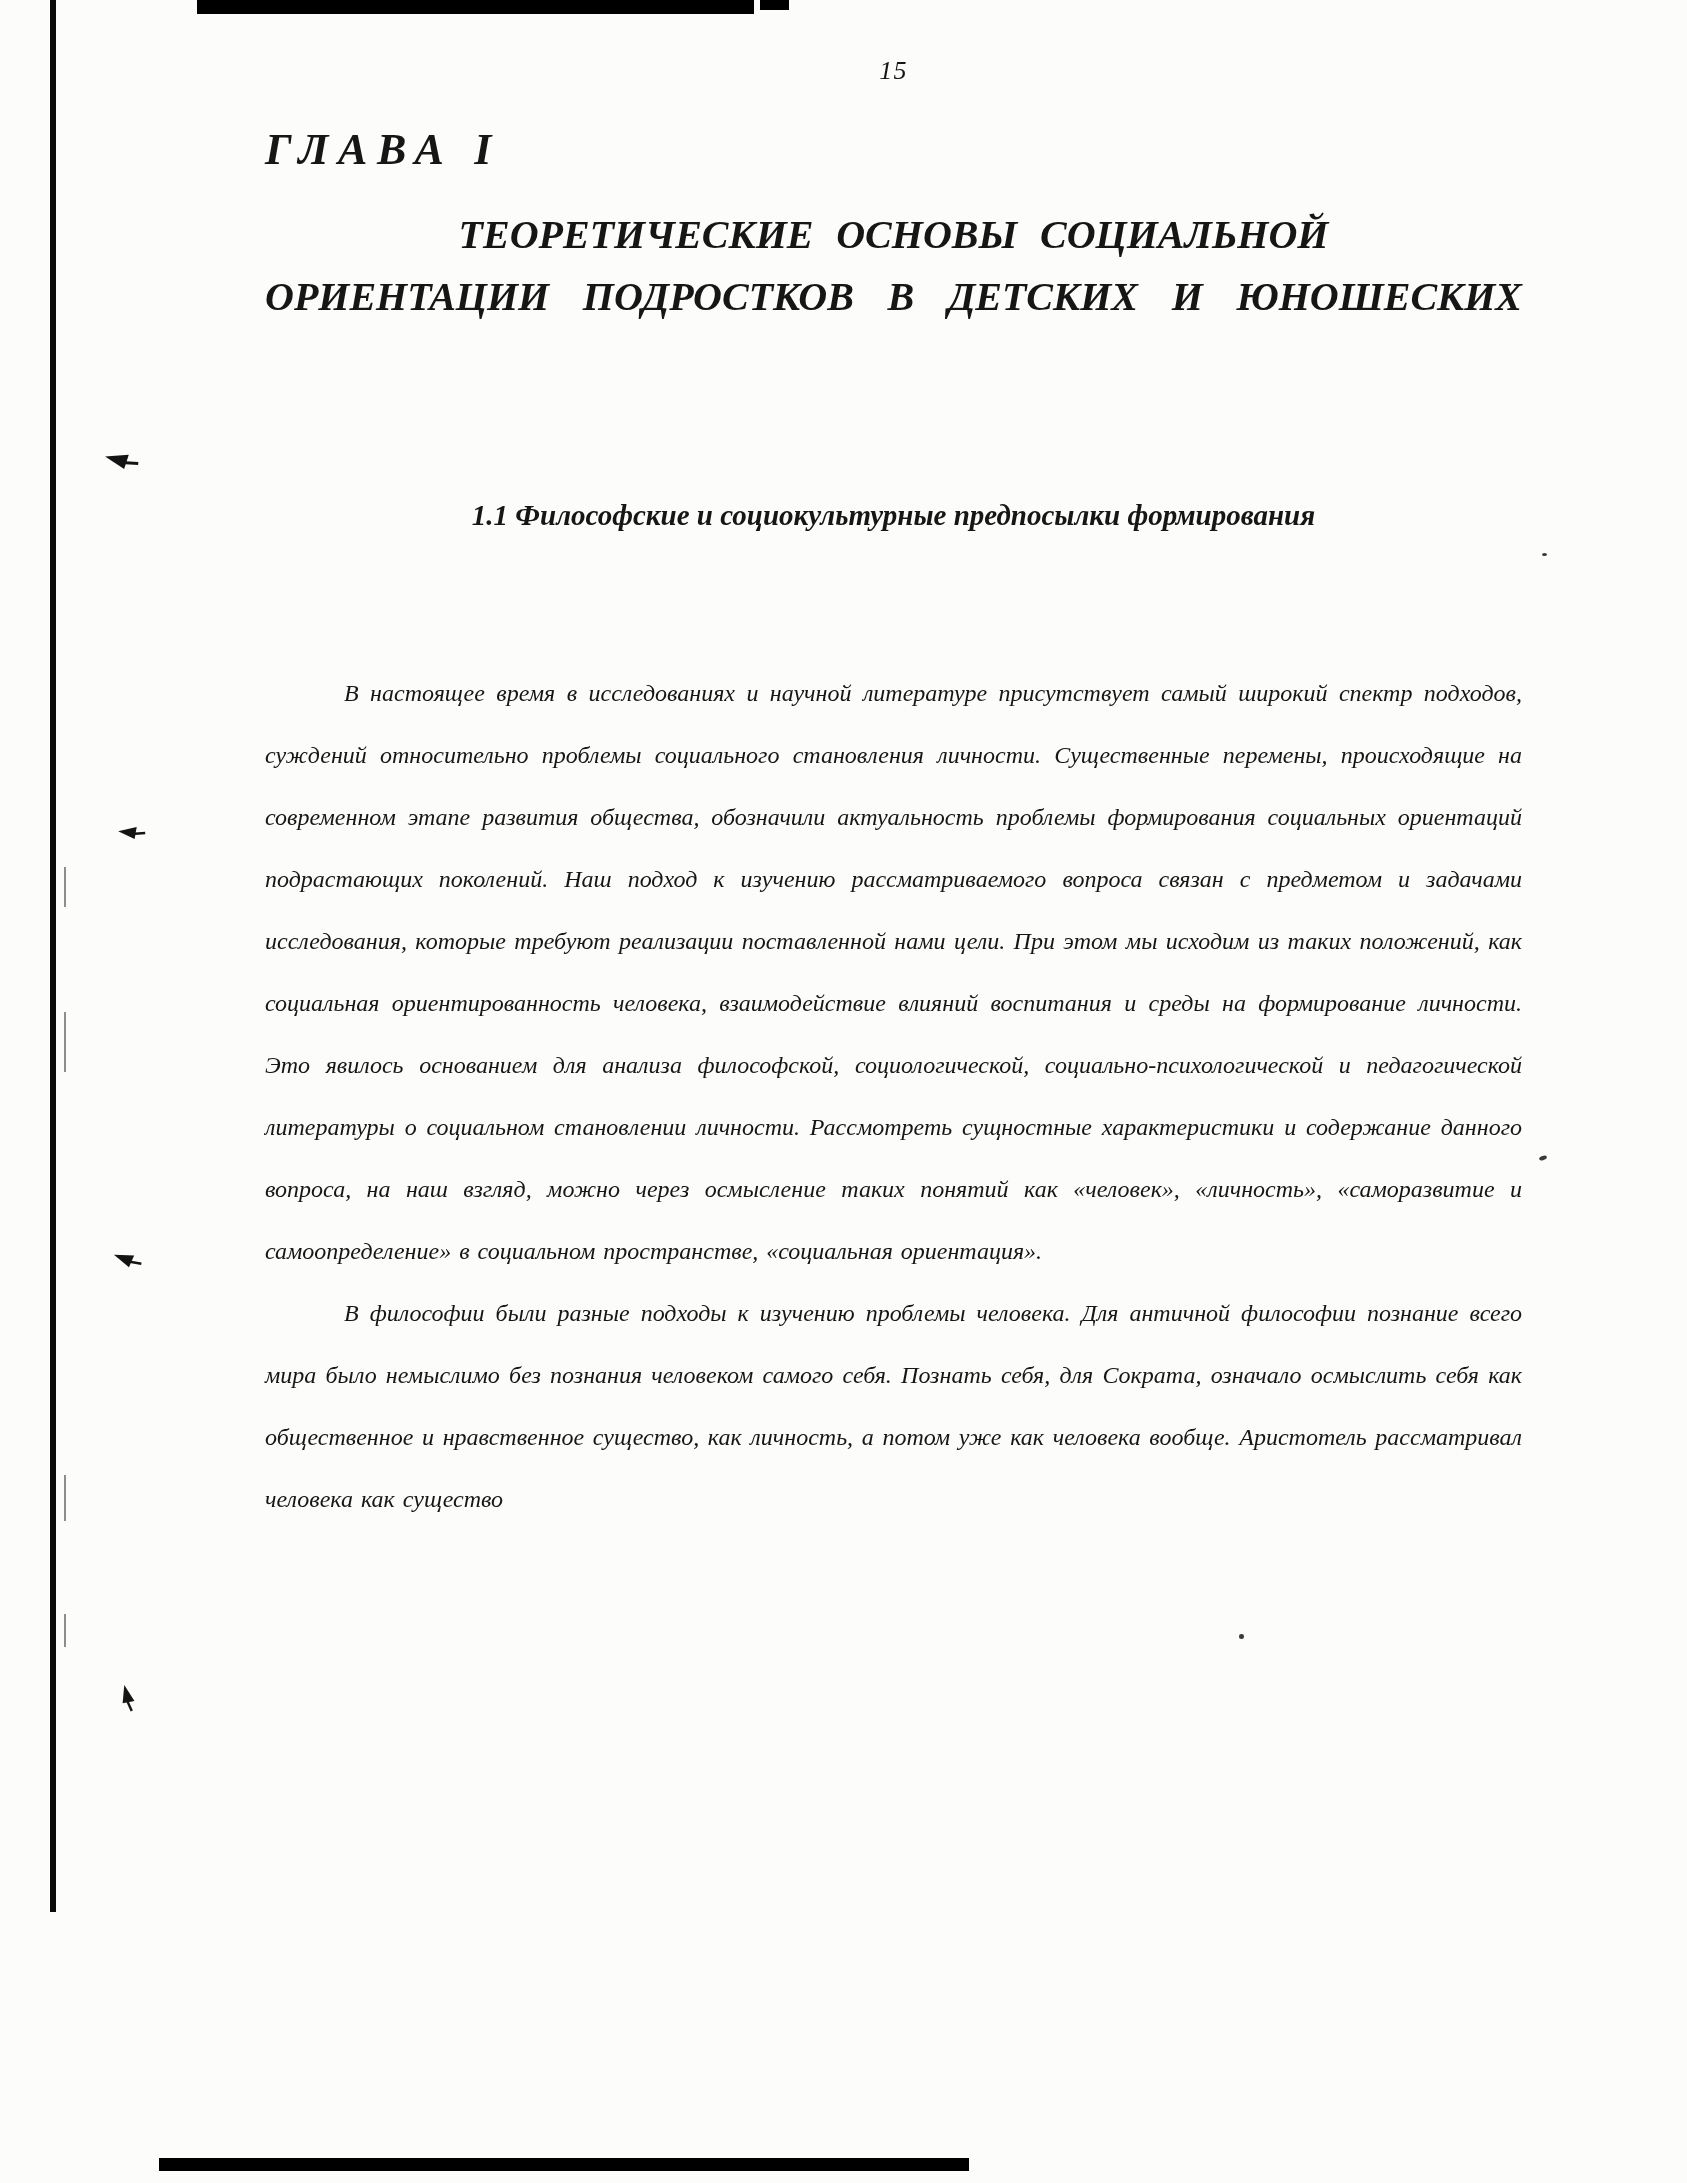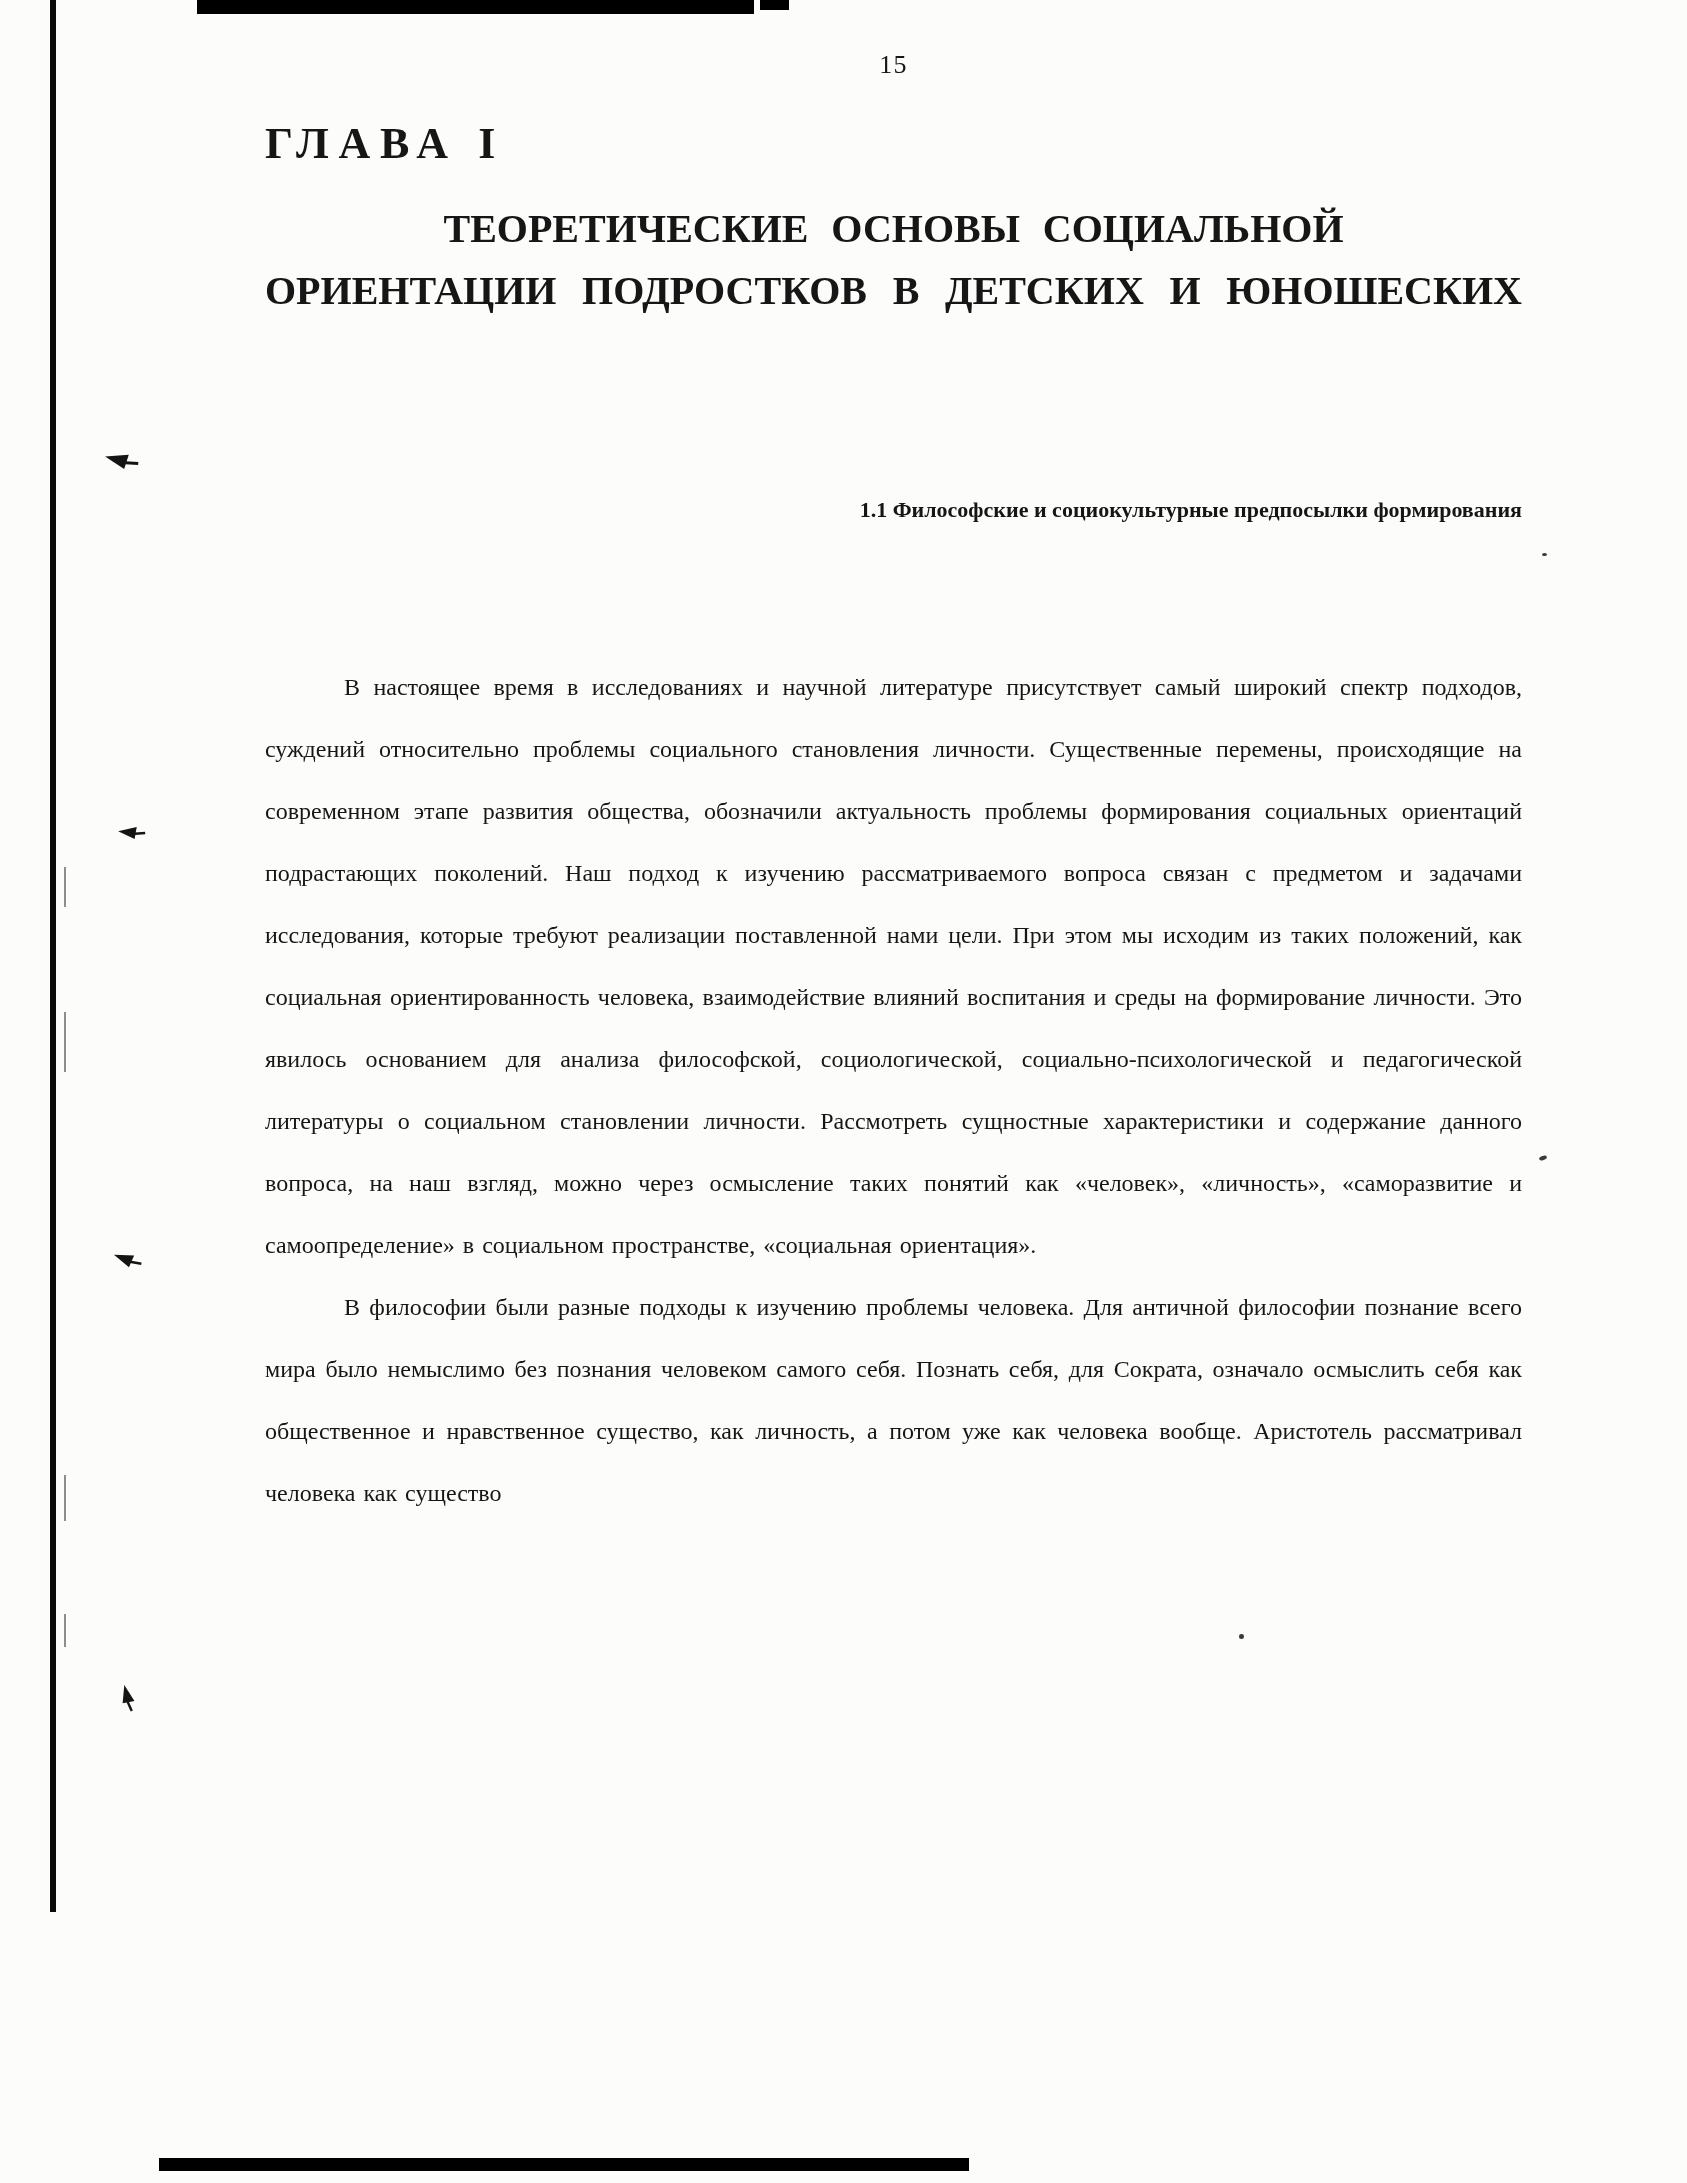--- a/index.html
+++ b/index.html
@@ -88,22 +88,23 @@
     border-radius: 50%;
   }
   .s1 { left: 1542px; top: 553px; width: 5.3px; height: 3.3px; }
   .s2 { left: 1539px; top: 1156px; width: 8px; height: 4px; transform: rotate(-20deg); }
   .s3 { left: 1239px; top: 1634px; width: 4.6px; height: 4.6px; }
 
   
   .content {
     position: absolute;
     left: 265px;
-    top: 2px;
+    top: 8px;
     width: 1257px;
+    font-style: italic;
   }
   .page-number {
     margin-top: 48px;
     text-align: center;
     font-size: 26px;
     letter-spacing: 1.3px;
   }
   .chapter-heading {
     margin: 38px 0 0 0;
     text-align: left;
@@ -120,24 +121,24 @@
   .title-line-centered {
     text-align: center;
     word-spacing: 0.32em;
   }
   .title-line-justified {
     text-align: justify;
     text-align-last: justify;
   }
   .section-heading {
     margin-top: 157px;
-    font-size: 22px;
+    font-size: 29px;
     font-weight: bold;
     line-height: 61px;
-    text-align: right;
+    text-align: center;
   }
   .body-text {
     margin-top: 116px;
     font-size: 24px;
     line-height: 62px;
     word-spacing: 2px;
   }
   .body-text p {
     margin: 0;
     text-align: justify;

